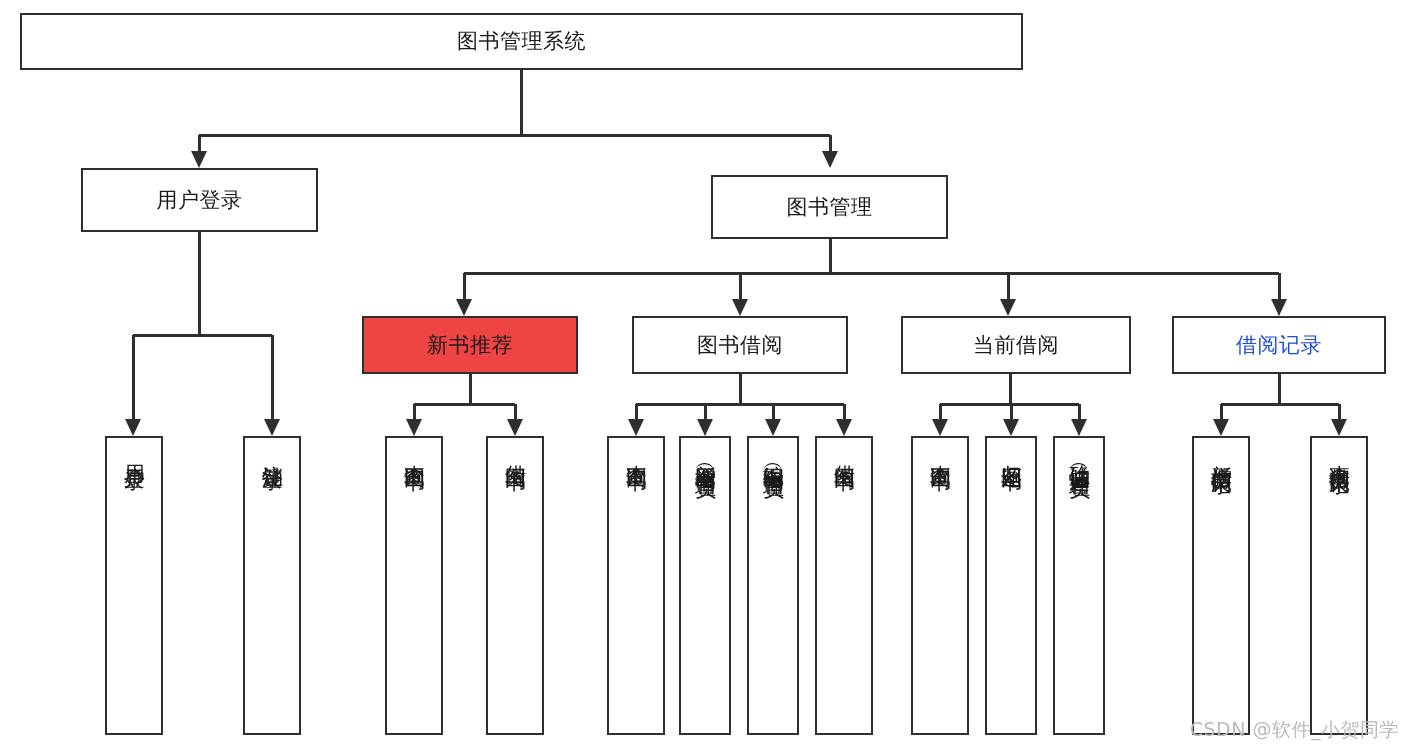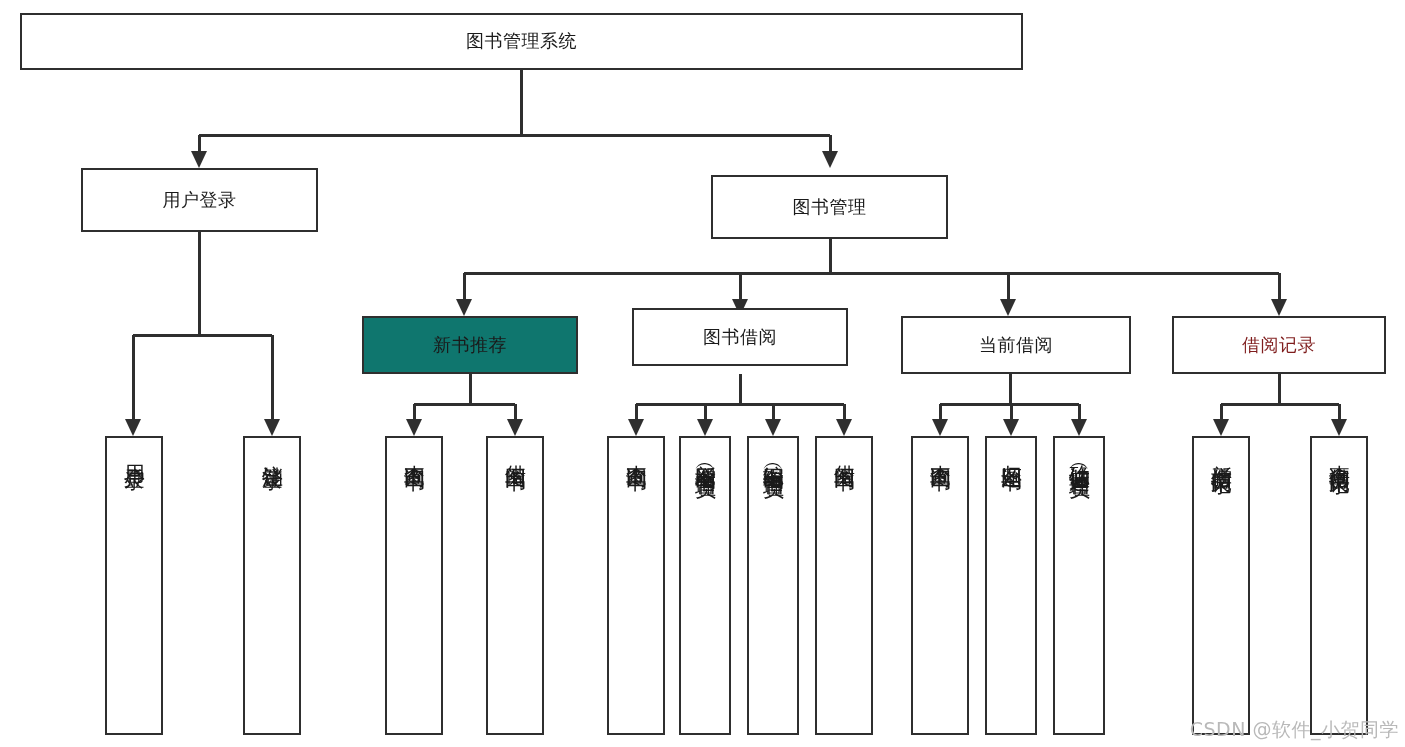--- a/index.html
+++ b/index.html
@@ -30,21 +30,21 @@
     position: absolute;
     box-sizing: border-box;
     background: #ffffff;
     border: 2px solid #2f2f2f;
     display: flex;
     align-items: center;
     justify-content: center;
     color: #1a1a1a;
   }
   .node-label {
-    font-size: 18px;
+    font-size: 21px;
     line-height: 1.15;
     letter-spacing: 0.5px;
     white-space: nowrap;
     color: #1a1a1a;
   }
   .node-box.vertical {
     align-items: flex-start;
     justify-content: center;
     padding-top: 10px;
   }
@@ -130,31 +130,31 @@
   <div id="box-layer">
       <div class="node-box" style="left: 20px; top: 13px; width: 1003px; height: 57px; border-color: rgb(47, 47, 47); background: rgb(255, 255, 255);">
         <span class="node-label" style="color: rgb(26, 26, 26);">图书管理系统</span>
       </div>
       <div class="node-box" style="left: 81px; top: 168px; width: 237px; height: 64px; border-color: rgb(47, 47, 47); background: rgb(255, 255, 255);">
         <span class="node-label" style="color: rgb(26, 26, 26);">用户登录</span>
       </div>
       <div class="node-box" style="left: 711px; top: 175px; width: 237px; height: 64px; border-color: rgb(47, 47, 47); background: rgb(255, 255, 255);">
         <span class="node-label" style="color: rgb(26, 26, 26);">图书管理</span>
       </div>
-      <div class="node-box" style="left: 362px; top: 316px; width: 216px; height: 58px; border-color: rgb(47, 47, 47); background: #0f766e;">
+      <div class="node-box" style="left: 362px; top: 316px; width: 216px; height: 58px; border-color: rgb(47, 47, 47); background: #ef4444;">
         <span class="node-label" style="color: rgb(26, 26, 26);">新书推荐</span>
       </div>
-      <div class="node-box" style="left: 632px; top: 308px; width: 216px; height: 58px; border-color: rgb(47, 47, 47); background: rgb(255, 255, 255);">
+      <div class="node-box" style="left: 632px; top: 316px; width: 216px; height: 58px; border-color: rgb(47, 47, 47); background: rgb(255, 255, 255);">
         <span class="node-label" style="color: rgb(26, 26, 26);">图书借阅</span>
       </div>
       <div class="node-box" style="left: 901px; top: 316px; width: 230px; height: 58px; border-color: rgb(47, 47, 47); background: rgb(255, 255, 255);">
         <span class="node-label" style="color: rgb(26, 26, 26);">当前借阅</span>
       </div>
       <div class="node-box" style="left: 1172px; top: 316px; width: 214px; height: 58px; border-color: rgb(47, 47, 47); background: rgb(255, 255, 255);">
-        <span class="node-label" style="color: #7f1d1d;">借阅记录</span>
+        <span class="node-label" style="color: #1d4ed8;">借阅记录</span>
       </div>
       <div class="node-box vertical" style="left: 105px; top: 436px; width: 58px; height: 299px; border-color: rgb(47, 47, 47); background: rgb(255, 255, 255);">
         <span class="node-label" style="color: rgb(26, 26, 26);">用户登录</span>
       </div>
       <div class="node-box vertical" style="left: 243px; top: 436px; width: 58px; height: 299px; border-color: rgb(47, 47, 47); background: rgb(255, 255, 255);">
         <span class="node-label" style="color: rgb(26, 26, 26);">注销登录</span>
       </div>
       <div class="node-box vertical" style="left: 385px; top: 436px; width: 58px; height: 299px; border-color: rgb(47, 47, 47); background: rgb(255, 255, 255);">
         <span class="node-label" style="color: rgb(26, 26, 26);">查询图书</span>
       </div>

